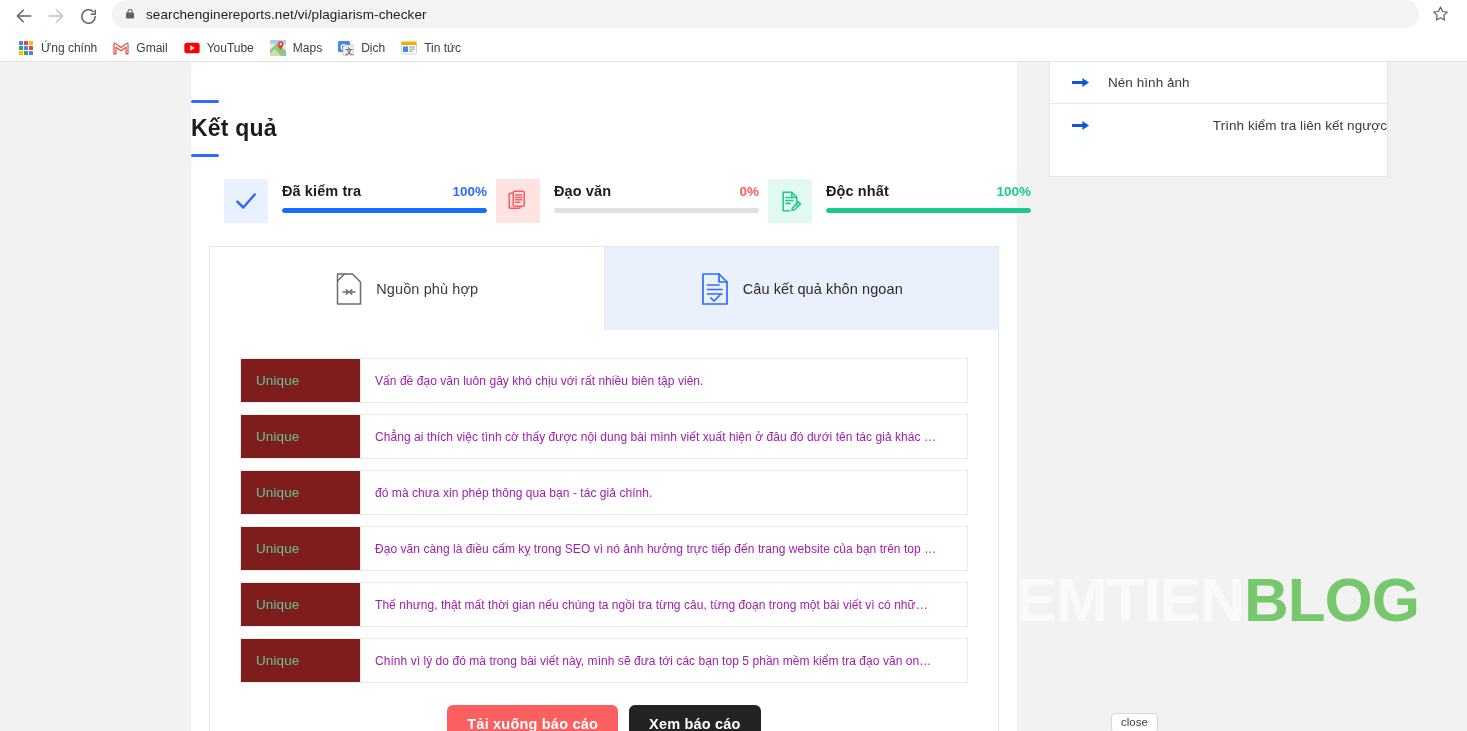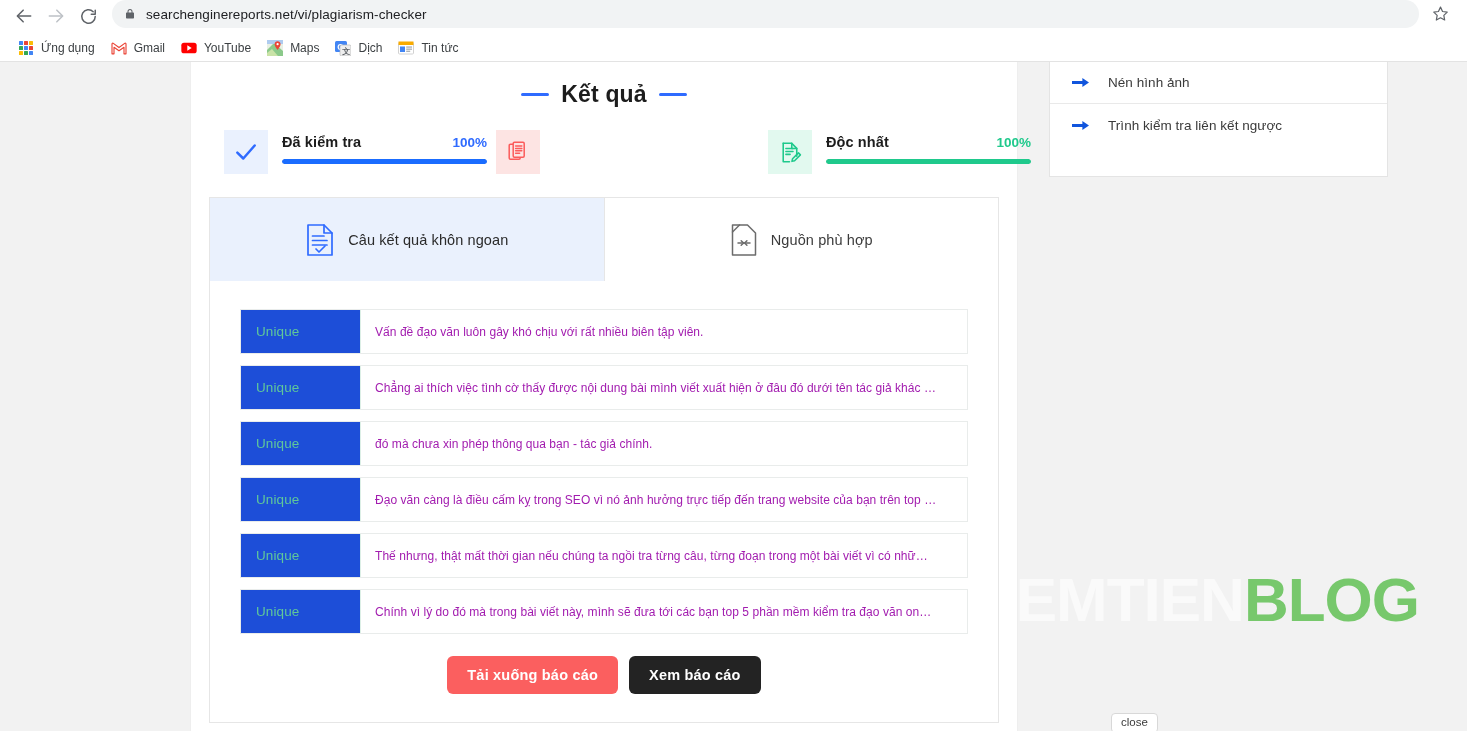--- a/index.html
+++ b/index.html
@@ -108,25 +108,25 @@
     left: 190px; top: 0;
     width: 828px;
     height: 669px;
     background: #ffffff;
     border-left: 1px solid #eeeeee;
     border-right: 1px solid #eeeeee;
   }
 
   
   .result-title {
-    margin-top: 19px;
-    display: flex;
-    align-items: center;
+    margin-top: 38px;
+    display: flex;
     justify-content: center;
     gap: 12px;
+    flex-direction: column;
   }
   .result-title .dash {
     display: block;
     width: 28px;
     height: 3px;
     background: #2f6bff;
     border-radius: 2px;
   }
   .result-title h1 {
     margin: 0;
@@ -224,21 +224,21 @@
   .srow {
     display: flex;
     height: 45px;
     margin-bottom: 11px;
     border: 1px solid #e9eceb;
     background: #fff;
   }
   .sbadge {
     width: 120px;
     flex: none;
-    background: #1d4ed8;
+    background: #7f1d1d;
     border-right: 1px solid #dcefe6;
     display: flex;
     align-items: center;
     padding-left: 15px;
     font-size: 13.5px;
     color: #5fc79a;
     letter-spacing: 0.1px;
   }
   .stext {
     flex: 1;
@@ -290,21 +290,21 @@
     padding-bottom: 30px;
   }
   .side-item {
     display: flex;
     align-items: center;
     height: 42px;
     padding: 0 0 0 22px;
     border-bottom: 1px solid #e9e9e9;
     cursor: pointer;
   }
-  .side-item:last-of-type { border-bottom: none; }
+  .side-item:last-of-type { border-bottom: none; justify-content: space-between; }
   .side-arrow {
     width: 24px;
     flex: none;
     display: flex;
     align-items: center;
     color: #1155dd;
     margin-right: 12px;
   }
   .side-label {
     font-size: 13.5px;
@@ -396,21 +396,21 @@
             <i style="background:#ea4335"></i>
             <i style="background:#fbbc05"></i>
           <i style="background:#34a853"></i>
             <i style="background:#4285f4"></i>
             <i style="background:#ea4335"></i>
           <i style="background:#fbbc05"></i>
             <i style="background:#34a853"></i>
             <i style="background:#4285f4"></i>
         </span>
       </span>
-      <span>Ứng dụng</span>
+      <span>Ứng chính</span>
     </div>
 
     <div class="bm-item">
       <span class="bm-ico">
         <svg width="16" height="13" viewBox="0 0 24 18">
             <path d="M1.5 17h3V7.2L12 12.5l7.5-5.3V17h3V2.3c0-1-1.2-1.6-2-1L12 7.6 3.5 1.3c-.8-.6-2 0-2 1V17z" fill="none" stroke="#ea4335" stroke-width="1.7" stroke-linejoin="round"></path>
           </svg>
       </span>
       <span>Gmail</span>
     </div>
@@ -504,20 +504,29 @@
         <div class="stat-ico red">
           <svg width="24" height="24" viewBox="0 0 24 24" fill="none" stroke="#fb5b5b" stroke-width="1.5" stroke-linejoin="round">
             <rect x="3.2" y="4.2" width="11" height="15" rx="1.2"></rect>
             <rect x="7.2" y="2.2" width="11" height="15" rx="1.2" fill="#fde4e3"></rect>
             <line x1="9.6" y1="6" x2="15.8" y2="6" stroke-linecap="round"></line>
             <line x1="9.6" y1="8.4" x2="15.8" y2="8.4" stroke-linecap="round"></line>
             <line x1="9.6" y1="10.8" x2="15.8" y2="10.8" stroke-linecap="round"></line>
             <line x1="9.6" y1="13.2" x2="13.6" y2="13.2" stroke-linecap="round"></line>
           </svg>
         </div>
+        <div class="stat-body">
+          <div class="stat-top">
+            <span class="stat-label">Đạo văn</span>
+            <span class="stat-pct red">0%</span>
+          </div>
+          <div class="stat-track">
+            <div class="stat-fill red" style="width: 0%;"></div>
+          </div>
+        </div>
       </div>
 
       <div class="stat">
         <div class="stat-ico green">
           <svg width="25" height="25" viewBox="0 0 24 24" fill="none" stroke="#1fc98c" stroke-width="1.5" stroke-linejoin="round" stroke-linecap="round">
             <path d="M5 3.2h8.2L18 8v7.5"></path>
             <path d="M5 3.2v17.6h6"></path>
             <path d="M13.2 3.2v4.9H18"></path>
             <line x1="7.6" y1="8.2" x2="14.4" y2="8.2"></line>
             <line x1="7.6" y1="11" x2="14.4" y2="11"></line>
@@ -534,49 +543,49 @@
             <div class="stat-fill green" style="width: 100%;"></div>
           </div>
         </div>
       </div>
 
     </div>
 
     <div class="panel">
 
       <div class="tabs">
+
+        <div class="tab">
+          <span class="tab-ico">
+            <svg width="28" height="34" viewBox="0 0 28 34" fill="none" stroke="#6b6b6b" stroke-width="1.5" stroke-linejoin="round" stroke-linecap="round">
+              <path d="M2.5 2h15l8 8v22h-23z"></path>
+              <path d="M9.5 2L2.5 9"></path>
+              <line x1="8" y1="20" x2="13.5" y2="20"></line>
+              <polyline points="11.2 17.8 13.6 20 11.2 22.2"></polyline>
+              <line x1="20" y1="20" x2="14.8" y2="20"></line>
+              <polyline points="16.9 17.8 14.6 20 16.9 22.2"></polyline>
+            </svg>
+          </span>
+          <span class="tab-label">Nguồn phù hợp</span>
+        </div>
 
         <div class="tab active">
           <span class="tab-ico">
             <svg width="30" height="34" viewBox="0 0 30 34" fill="none" stroke="#2f6bff" stroke-width="1.7" stroke-linejoin="round" stroke-linecap="round">
               <path d="M3 2h16l8 8v22H3z"></path>
               <path d="M19 2v8h8"></path>
               <line x1="7.5" y1="13" x2="19" y2="13"></line>
               <line x1="7.5" y1="17.5" x2="22" y2="17.5"></line>
               <line x1="7.5" y1="22" x2="22" y2="22"></line>
               <polyline points="11 26 14 29 20 23"></polyline>
             </svg>
           </span>
           <span class="tab-label">Câu kết quả khôn ngoan</span>
         </div>
 
-        <div class="tab">
-          <span class="tab-ico">
-            <svg width="28" height="34" viewBox="0 0 28 34" fill="none" stroke="#6b6b6b" stroke-width="1.5" stroke-linejoin="round" stroke-linecap="round">
-              <path d="M2.5 2h15l8 8v22h-23z"></path>
-              <path d="M9.5 2L2.5 9"></path>
-              <line x1="8" y1="20" x2="13.5" y2="20"></line>
-              <polyline points="11.2 17.8 13.6 20 11.2 22.2"></polyline>
-              <line x1="20" y1="20" x2="14.8" y2="20"></line>
-              <polyline points="16.9 17.8 14.6 20 16.9 22.2"></polyline>
-            </svg>
-          </span>
-          <span class="tab-label">Nguồn phù hợp</span>
-        </div>
-
 
       </div>
 
       <div class="sentences">
 
         <div class="srow">
           <div class="sbadge">Unique</div>
           <div class="stext">Vấn đề đạo văn luôn gây khó chịu với rất nhiều biên tập viên.</div>
         </div>
         <div class="srow">

